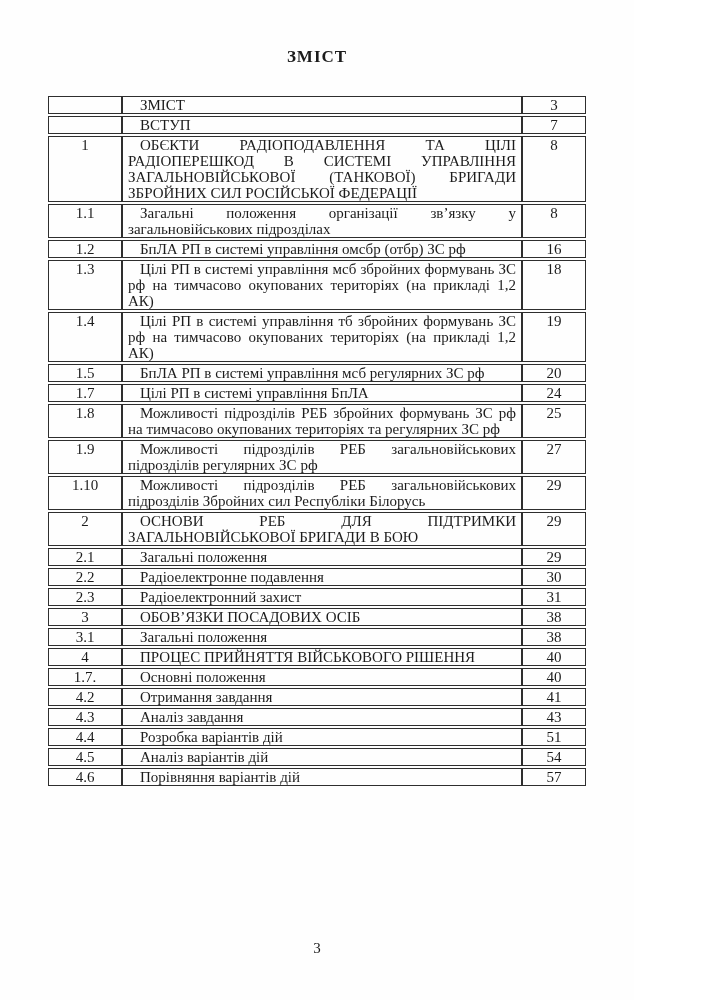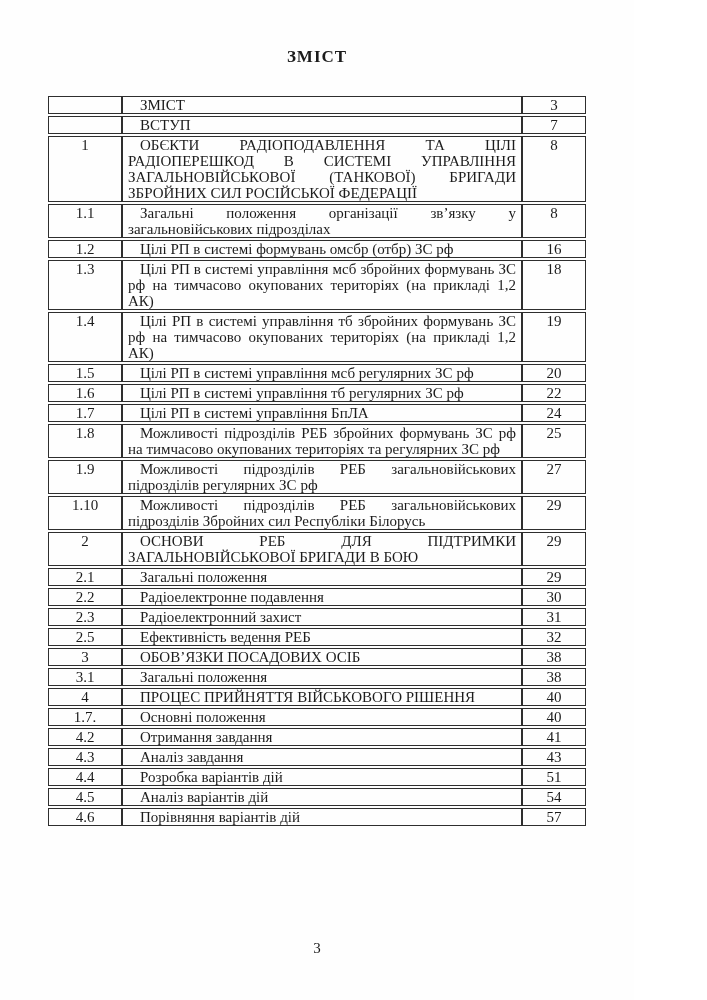--- a/index.html
+++ b/index.html
@@ -87,42 +87,37 @@
           <td class="col-title">ОБЄКТИ РАДІОПОДАВЛЕННЯ ТА ЦІЛІ РАДІОПЕРЕШКОД В СИСТЕМІ УПРАВЛІННЯ ЗАГАЛЬНОВІЙСЬКОВОЇ (ТАНКОВОЇ) БРИГАДИ ЗБРОЙНИХ СИЛ РОСІЙСЬКОЇ ФЕДЕРАЦІЇ</td>
           <td class="col-page">8</td>
         </tr>
         <tr>
           <td class="col-num">1.1</td>
           <td class="col-title">Загальні положення організації зв’язку у загальновійськових підрозділах</td>
           <td class="col-page">8</td>
         </tr>
         <tr>
           <td class="col-num">1.2</td>
-          <td class="col-title">Цілі РП в системі формувань омсбр (отбр) ЗС рф</td>
+          <td class="col-title">БпЛА РП в системі управління омсбр (отбр) ЗС рф</td>
           <td class="col-page">16</td>
         </tr>
         <tr>
           <td class="col-num">1.3</td>
           <td class="col-title">Цілі РП в системі управління мсб збройних формувань ЗС рф на тимчасово окупованих територіях (на прикладі 1,2 АК)</td>
           <td class="col-page">18</td>
         </tr>
         <tr>
           <td class="col-num">1.4</td>
           <td class="col-title">Цілі РП в системі управління тб збройних формувань ЗС рф на тимчасово окупованих територіях (на прикладі 1,2 АК)</td>
           <td class="col-page">19</td>
         </tr>
         <tr>
           <td class="col-num">1.5</td>
-          <td class="col-title">Цілі РП в системі управління мсб регулярних ЗС рф</td>
+          <td class="col-title">БпЛА РП в системі управління мсб регулярних ЗС рф</td>
           <td class="col-page">20</td>
-        </tr>
-        <tr>
-          <td class="col-num">1.6</td>
-          <td class="col-title">Цілі РП в системі управління тб регулярних ЗС рф</td>
-          <td class="col-page">22</td>
         </tr>
         <tr>
           <td class="col-num">1.7</td>
           <td class="col-title">Цілі РП в системі управління БпЛА</td>
           <td class="col-page">24</td>
         </tr>
         <tr>
           <td class="col-num">1.8</td>
           <td class="col-title">Можливості підрозділів РЕБ збройних формувань ЗС рф на тимчасово окупованих територіях та регулярних ЗС рф</td>
           <td class="col-page">25</td>
@@ -151,25 +146,20 @@
           <td class="col-num">2.2</td>
           <td class="col-title">Радіоелектронне подавлення</td>
           <td class="col-page">30</td>
         </tr>
         <tr>
           <td class="col-num">2.3</td>
           <td class="col-title">Радіоелектронний захист</td>
           <td class="col-page">31</td>
         </tr>
         <tr>
-          <td class="col-num">2.5</td>
-          <td class="col-title">Ефективність ведення РЕБ</td>
-          <td class="col-page">32</td>
-        </tr>
-        <tr>
           <td class="col-num">3</td>
           <td class="col-title">ОБОВ’ЯЗКИ ПОСАДОВИХ ОСІБ</td>
           <td class="col-page">38</td>
         </tr>
         <tr>
           <td class="col-num">3.1</td>
           <td class="col-title">Загальні положення</td>
           <td class="col-page">38</td>
         </tr>
         <tr>

